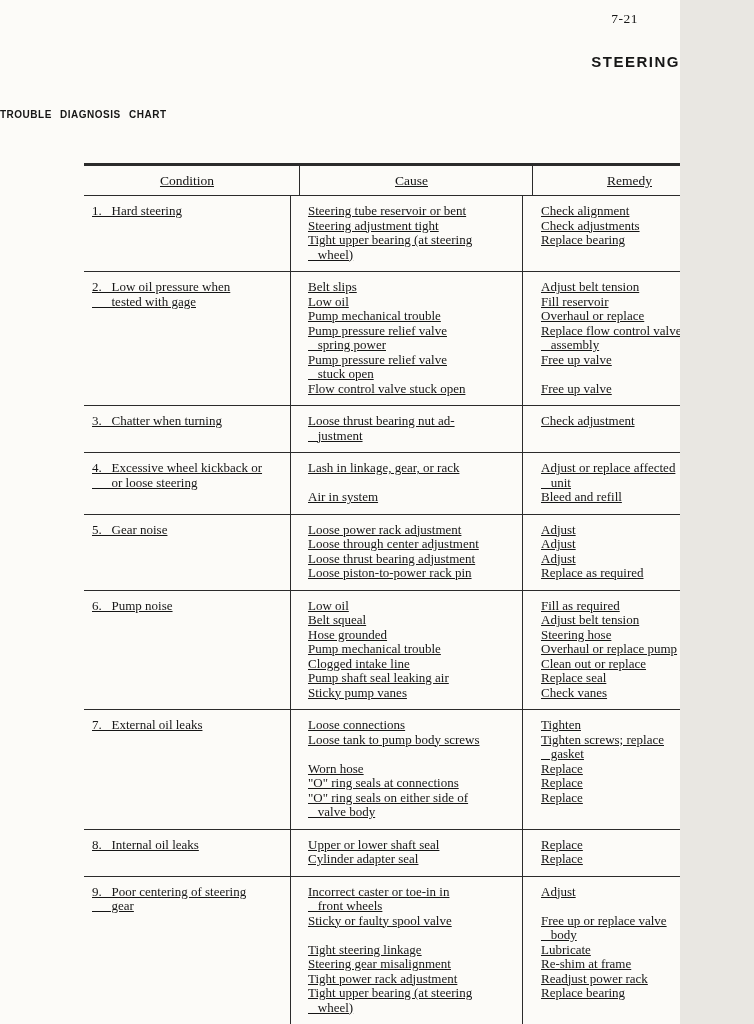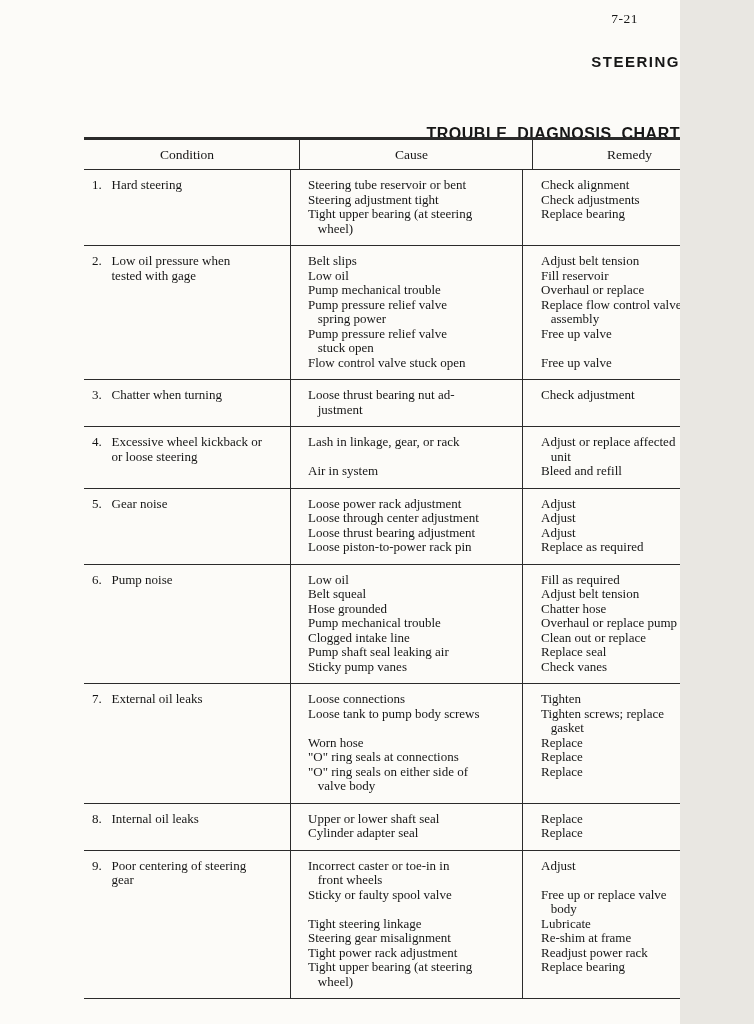--- a/index.html
+++ b/index.html
@@ -32,35 +32,35 @@
     font-family: "Liberation Sans", sans-serif;
     font-weight: bold;
     font-size: 15px;
     letter-spacing: 1.5px;
   }
   .chart-title {
     position: absolute;
     top: 109px;
     left: 0;
     width: 100%;
-    text-align: right;
+    text-align: left;
     font-family: "Liberation Sans", sans-serif;
     font-weight: bold;
-    font-size: 16px;
+    font-size: 10px;
     letter-spacing: 0.5px;
     word-spacing: 5px;
-    margin-top: 16px;
   }
   .table {
     position: absolute;
-    top: 137px;
+    top: 163px;
     left: 84px;
     width: 642px;
     border-top: 3px solid #2b2b2b;
     border-bottom: 1px solid #2b2b2b;
+    text-decoration: underline;
   }
   .thead, .trow {
     display: grid;
     grid-template-columns: 206px 233px 203px;
   }
   .th {
     text-align: center;
     font-size: 13.5px;
     padding: 7px 0 6px 0;
   }
@@ -123,21 +123,21 @@
 
   <div class="trow">
     <div class="cell cell-condition"><div class="line">5.   Gear noise</div></div>
     <div class="cell cell-cause"><div class="line">Loose power rack adjustment</div><div class="line">Loose through center adjustment</div><div class="line">Loose thrust bearing adjustment</div><div class="line">Loose piston-to-power rack pin</div></div>
     <div class="cell cell-remedy"><div class="line">Adjust</div><div class="line">Adjust</div><div class="line">Adjust</div><div class="line">Replace as required</div></div>
   </div>
 
   <div class="trow">
     <div class="cell cell-condition"><div class="line">6.   Pump noise</div></div>
     <div class="cell cell-cause"><div class="line">Low oil</div><div class="line">Belt squeal</div><div class="line">Hose grounded</div><div class="line">Pump mechanical trouble</div><div class="line">Clogged intake line</div><div class="line">Pump shaft seal leaking air</div><div class="line">Sticky pump vanes</div></div>
-    <div class="cell cell-remedy"><div class="line">Fill as required</div><div class="line">Adjust belt tension</div><div class="line">Chatter hose</div><div class="line">Overhaul or replace pump</div><div class="line">Clean out or replace</div><div class="line">Replace seal</div><div class="line">Check vanes</div></div>
+    <div class="cell cell-remedy"><div class="line">Fill as required</div><div class="line">Adjust belt tension</div><div class="line">Steering hose</div><div class="line">Overhaul or replace pump</div><div class="line">Clean out or replace</div><div class="line">Replace seal</div><div class="line">Check vanes</div></div>
   </div>
 
   <div class="trow">
     <div class="cell cell-condition"><div class="line">7.   External oil leaks</div></div>
     <div class="cell cell-cause"><div class="line">Loose connections</div><div class="line">Loose tank to pump body screws</div><div class="line"></div><div class="line">Worn hose</div><div class="line">"O" ring seals at connections</div><div class="line">"O" ring seals on either side of</div><div class="line">   valve body</div></div>
     <div class="cell cell-remedy"><div class="line">Tighten</div><div class="line">Tighten screws; replace</div><div class="line">   gasket</div><div class="line">Replace</div><div class="line">Replace</div><div class="line">Replace</div></div>
   </div>
 
   <div class="trow">
     <div class="cell cell-condition"><div class="line">8.   Internal oil leaks</div></div>

